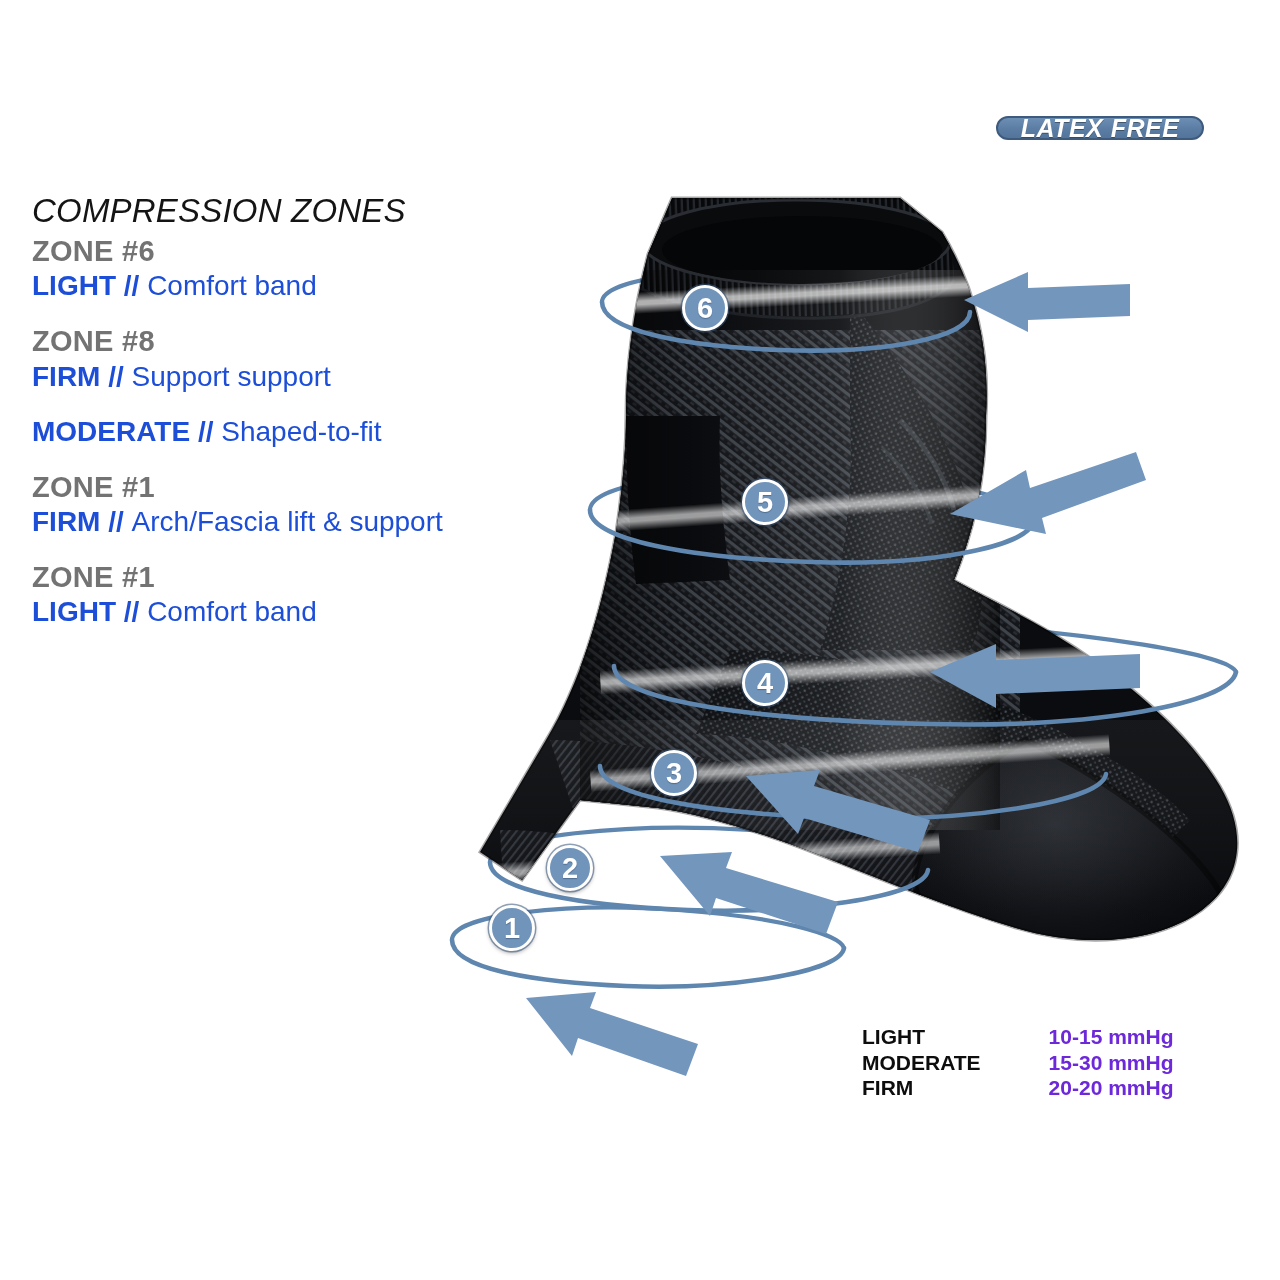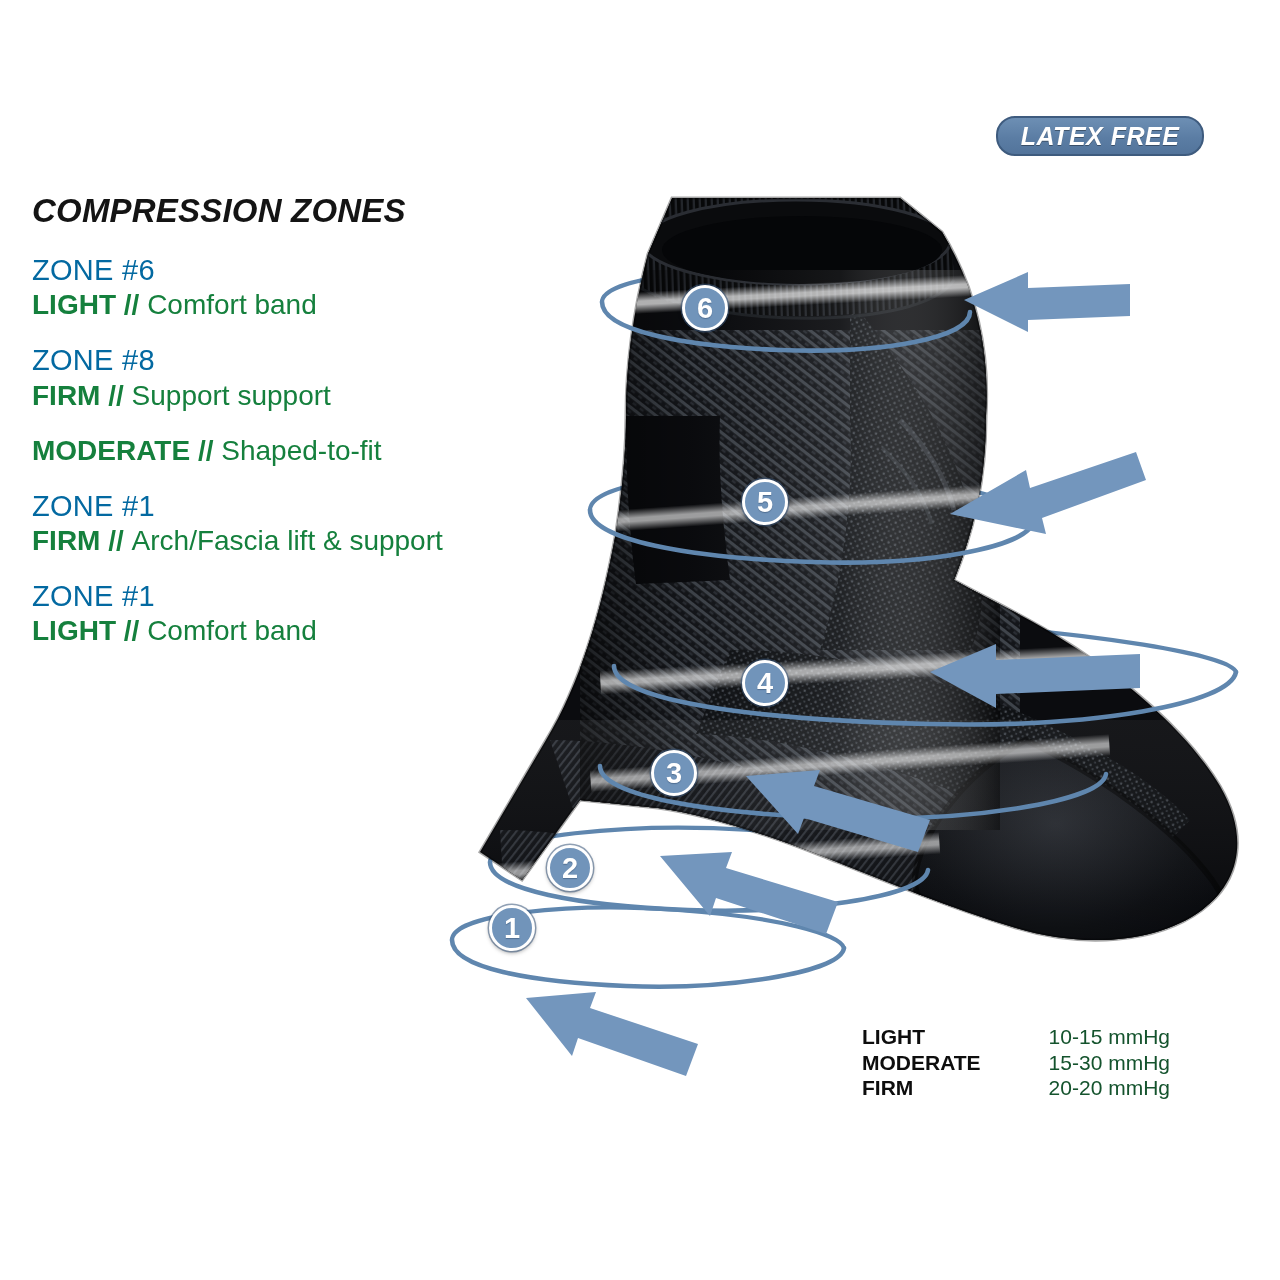--- a/index.html
+++ b/index.html
@@ -7,58 +7,58 @@
   body {
     font-family: "Liberation Sans", sans-serif;
     position:relative;
     overflow:hidden;
     -webkit-font-smoothing:antialiased;
   }
 
   
   #latex-badge{
     position:absolute; left:996px; top:116px;
-    width:208px; height:40px;
+    width:208px; height:24px;
     border-radius:19px;
     background:linear-gradient(180deg,#6d8fb4 0%,#5b7da4 55%,#53749b 100%);
     border:2.5px solid #3e5b7e;
     display:flex; align-items:center; justify-content:center;
   }
   #latex-badge .txt{
     font-size:25px; font-weight:bold; font-style:italic;
     color:#ffffff; letter-spacing:.5px;
     text-shadow:0 1px 0 rgba(0,0,0,.35);
     white-space:nowrap;
   }
 
   
   #zones-panel{ position:absolute; left:32px; top:192px; width:560px; }
   #zones-title{
-    font-size:33px; font-weight:bold; font-style:italic;
+    font-size:33px; font-weight:normal; font-style:italic;
     color:#141414; letter-spacing:.2px; white-space:nowrap;
-    margin-bottom:24px;
+    margin-bottom:5px;
   }
   .zone-block{ margin-bottom:22px; }
   .zone-head{
-    font-size:29px; font-weight:normal; color:#0369a1;
+    font-size:29px; font-weight:bold; color:#737373;
     letter-spacing:.3px; line-height:1.12; white-space:nowrap;
   }
   .zone-desc{
-    font-size:28px; color:#15803d; line-height:1.2;
+    font-size:28px; color:#1d4ed8; line-height:1.2;
     white-space:nowrap; margin-top:2px;
   }
   .zone-desc .lvl{ font-weight:bold; }
   .zone-desc .sep{ font-weight:bold; }
 
   
   #legend{ position:absolute; left:862px; top:1024px; }
   #legend table{ border-collapse:collapse; }
   #legend td{ padding:0; line-height:1.22; font-size:21px; vertical-align:top; }
   #legend td.lbl{ font-weight:bold; color:#0d0d0d; padding-right:68px; white-space:nowrap; }
-  #legend td.val{ font-weight:normal; color:#14532d; white-space:nowrap; }
+  #legend td.val{ font-weight:bold; color:#6d28d9; white-space:nowrap; }
 
   
   #sock-figure{ position:absolute; left:430px; top:180px; width:850px; height:940px; }
   #sock-figure svg{ display:block; width:100%; height:100%; }
 
   
   .zone-marker{
     position:absolute;
     width:46px; height:46px; border-radius:50%;
     background:#7194ba;

